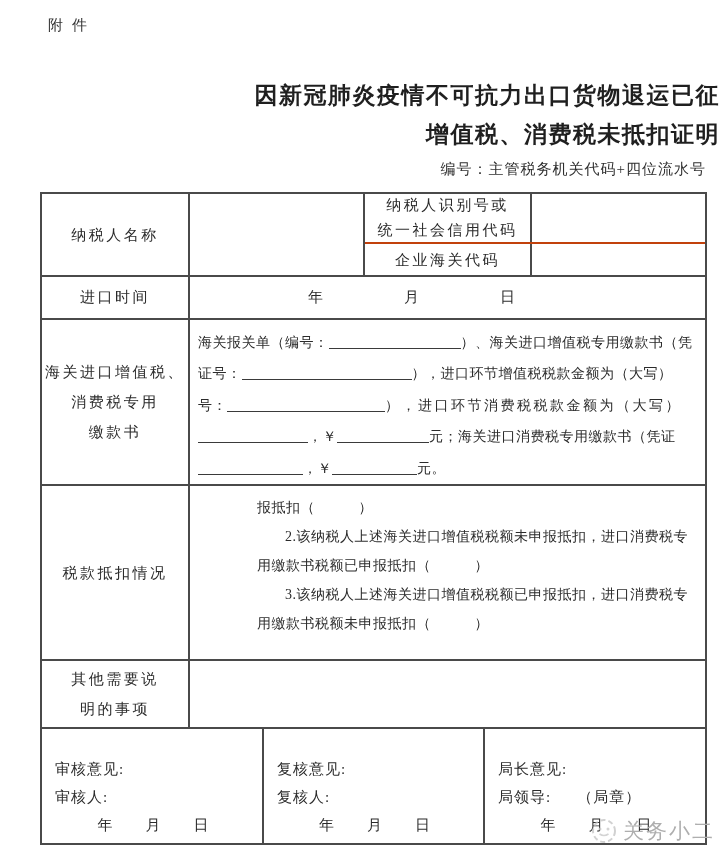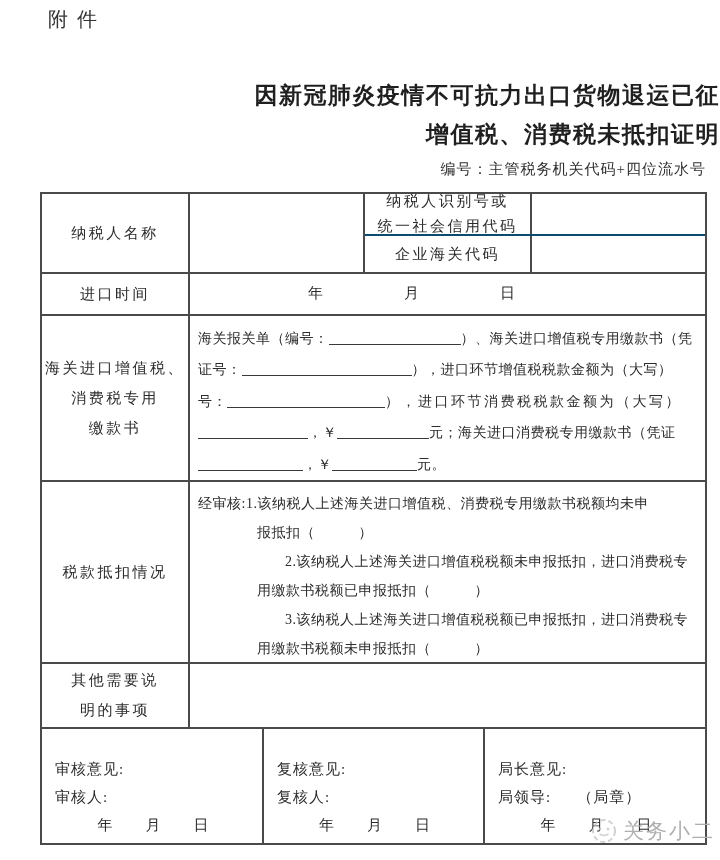--- a/index.html
+++ b/index.html
@@ -1,20 +1,20 @@
 <!DOCTYPE html>
 <html><head>
 <meta charset="utf-8">
 <style>
   html,body{margin:0;padding:0;background:#ffffff;}
   .page{
     position:relative;width:720px;height:860px;background:#ffffff;overflow:hidden;
     font-family:"Liberation Serif","DejaVu Serif",serif;color:#2b2b2b;
   }
-  .attach{position:absolute;left:48px;top:6px;font-size:20px;letter-spacing:9px;color:#333;}
+  .attach{position:absolute;left:48px;top:16px;font-size:15px;letter-spacing:9px;color:#333;}
   .title{position:absolute;left:0;top:76px;width:100%;text-align:right;
     font-size:23px;font-weight:700;letter-spacing:1.5px;line-height:39px;color:#1f1f1f;}
   .serial{position:absolute;right:14px;top:160px;font-size:15px;letter-spacing:1px;color:#2f2f2f;}
 
   .table{
     position:absolute;left:40px;top:192px;width:667px;height:653px;
     border:2px solid #4a4a4a;box-sizing:border-box;display:flex;flex-direction:column;
     font-size:14px;
   }
   .row{display:flex;border-bottom:2px solid #4a4a4a;box-sizing:border-box;}
@@ -31,21 +31,21 @@
   .c2{flex:0 0 175px;}
   .c3{flex:0 0 167px;}
   .c4{flex:1;}
   .wide{flex:1;}
   .lbl{
     display:flex;flex-direction:column;align-items:center;justify-content:center;
     font-size:15px;letter-spacing:2.5px;line-height:30px;text-align:center;color:#2b2b2b;
   }
   .subcol{flex:1;display:flex;flex-direction:column;}
   .subrow{display:flex;box-sizing:border-box;}
-  .sr1{height:42px;border-bottom:2px solid #0c4a6e;}
+  .sr1{height:50px;border-bottom:2px solid #c2410c;}
   .sr1 .lbl{line-height:25px;}
   .sr2{flex:1;}
   .field{background:#ffffff;}
 
   .date-cell{
     display:flex;align-items:center;padding-left:118px;
     font-size:15px;letter-spacing:1px;box-sizing:border-box;
   }
   .content{padding:7px 0 0 8px;box-sizing:border-box;}
   .tline{line-height:31.5px;letter-spacing:0.5px;white-space:nowrap;color:#2b2b2b;}
@@ -128,21 +128,20 @@
         <div class="tline"><span>证号：</span><span class="bl w170"></span><span>），进口环节增值税税款金额为（大写）</span></div>
         <div class="tline"><span>号：</span><span class="bl w158"></span><span class="sp">），进口环节消费税税款金额为（大写）</span></div>
         <div class="tline"><span class="bl w110"></span><span>，￥</span><span class="bl w92"></span><span>元；海关进口消费税专用缴款书（凭证</span></div>
         <div class="tline"><span class="bl w105"></span><span>，￥</span><span class="bl w85"></span><span>元。</span></div>
       </div>
     </div>
 
     <div class="row r4">
       <div class="cell c1 lbl">税款抵扣情况</div>
       <div class="cell wide content">
-        <div class="tline">经审核:1.该纳税人上述海关进口增值税、消费税专用缴款书税额均未申</div>
         <div class="tline ind-wrap">报抵扣（　　　）</div>
         <div class="tline ind-item">2.该纳税人上述海关进口增值税税额未申报抵扣，进口消费税专</div>
         <div class="tline ind-wrap">用缴款书税额已申报抵扣（　　　）</div>
         <div class="tline ind-item">3.该纳税人上述海关进口增值税税额已申报抵扣，进口消费税专</div>
         <div class="tline ind-wrap">用缴款书税额未申报抵扣（　　　）</div>
       </div>
     </div>
 
     <div class="row r5">
       <div class="cell c1 lbl">

